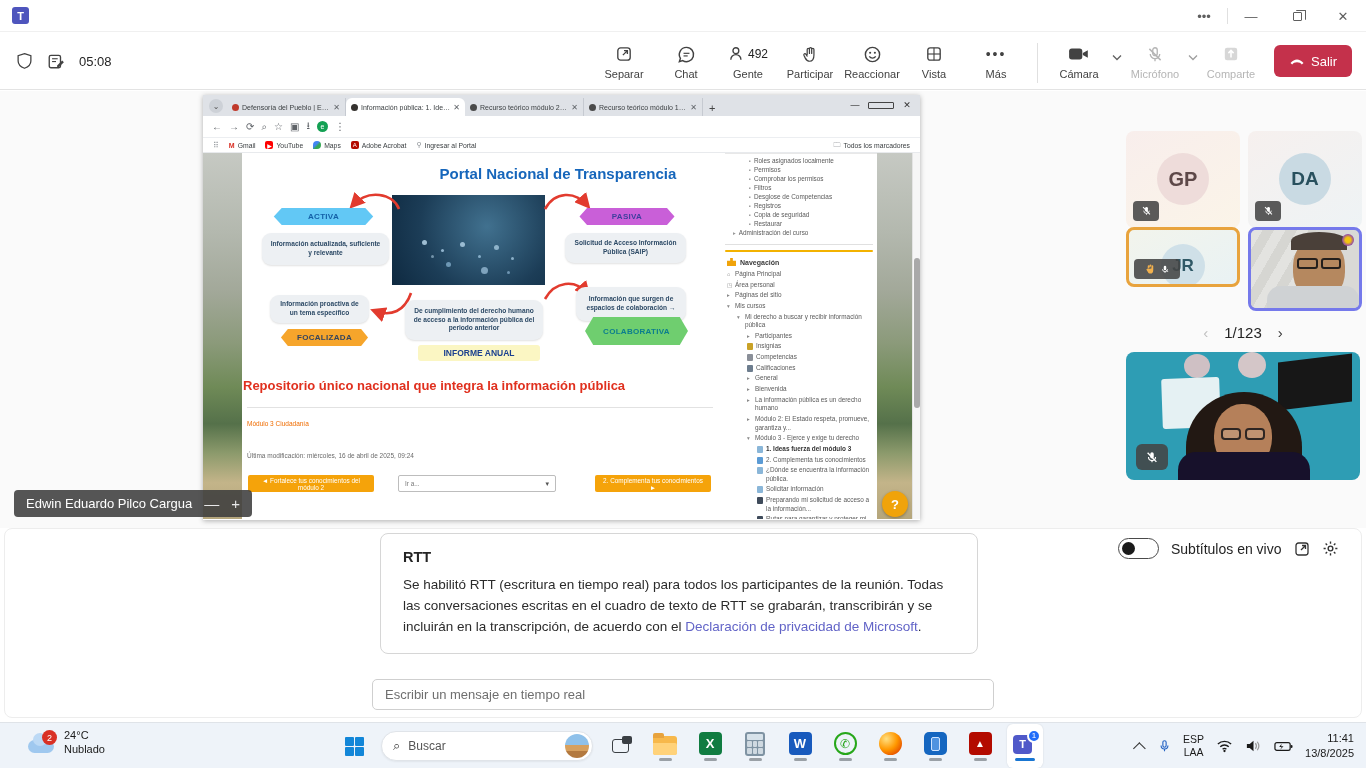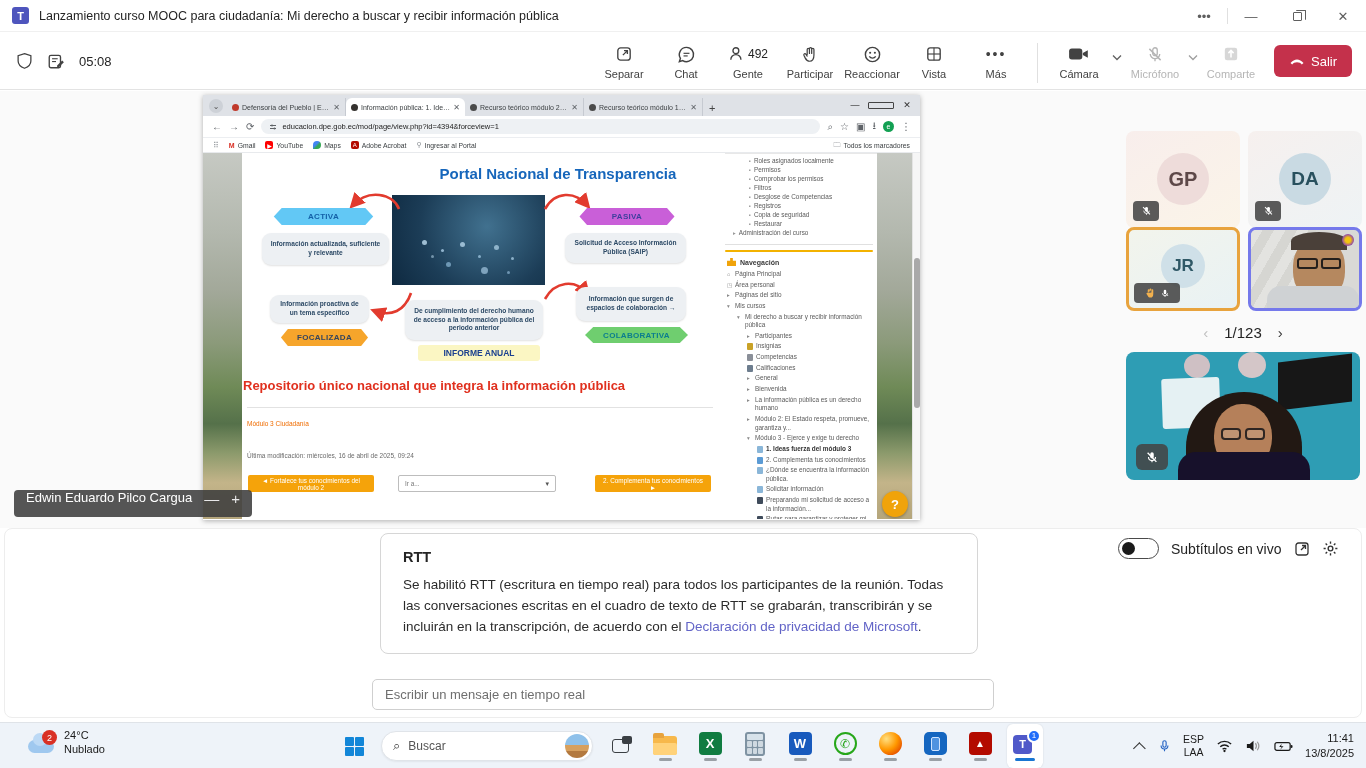--- a/index.html
+++ b/index.html
@@ -90,21 +90,21 @@
   .navhead { display:flex; align-items:center; gap:4px; font-size:7px; font-weight:bold; color:#3a3a3a; padding:2px 0 3px 2px; }
   .navtree-ico { width:9px; height:8px; background:#f0a30a; clip-path:polygon(35% 0,65% 0,65% 35%,100% 35%,100% 100%,0 100%,0 35%,35% 35%); }
   .nv { display:flex; gap:3px; align-items:flex-start; padding:1px 0; line-height:1.35; }
   .nv .ar { color:#8a8a8a; font-size:5.5px; margin-top:1px; width:5px; flex:none; }
   .nv .fic { width:6px; height:7px; border-radius:1px; margin-top:1px; flex:none; }
   .fic.doc { background:#8ab6d8; } .fic.fold { background:#5b9bd5; } .fic.dark { background:#3f4b5b; } .fic.badge { background:#c9a227; } .fic.scale { background:#8a8f98; } .fic.grid { background:#6d7d8e; }
   .lv0 { padding-left:2px; } .lv1 { padding-left:12px; } .lv2 { padding-left:22px; } .lv3 { padding-left:32px; }
   .nv.cur { color:#333; font-weight:bold; }
 
   
-  .presenter { position:absolute; left:14px; top:490px; height:27px; background:rgba(62,62,62,.88); border-radius:4px; color:#fff; display:flex; align-items:flex-start; gap:12px; padding:0 12px; font-size:13px; }
+  .presenter { position:absolute; left:14px; top:490px; height:27px; background:rgba(62,62,62,.88); border-radius:4px; color:#fff; display:flex; align-items:center; gap:12px; padding:0 12px; font-size:13px; }
   .presenter .pm { color:#e8e8e8; font-size:15px; }
 
   
   .ptile { position:absolute; border-radius:8px; overflow:hidden; }
   .avat { border-radius:50%; display:flex; align-items:center; justify-content:center; font-weight:bold; }
   .micbadge { position:absolute; left:7px; bottom:7px; background:rgba(68,68,68,.88); border-radius:4px; display:flex; align-items:center; justify-content:center; gap:4px; }
   .pgn { position:absolute; left:1126px; top:320px; width:234px; height:24px; display:flex; align-items:center; justify-content:center; gap:16px; }
   .pgn .num { font-size:15px; color:#242424; }
   .pgn .pv { color:#c0c0c0; font-size:15px; } .pgn .nx { color:#3a3a3a; font-size:15px; }
 
@@ -173,21 +173,20 @@
   .lang { font-size:10.5px; color:#1a1a1a; text-align:center; line-height:1.25; }
   .clock { font-size:11px; color:#1a1a1a; text-align:right; line-height:1.35; }
 </style>
 </head>
 <body>
 
 <div class="screen">
 
   <div class="titlebar">
     <div class="t-logo">T</div>
-    <div class="t-title">Lanzamiento curso MOOC para ciudadanía: Mi derecho a buscar y recibir información pública</div>
     <div class="win-controls">
       <div class="win-btn">•••</div>
       <div class="wc-sep"></div>
       <div class="win-btn">—</div>
       <div class="win-btn">
           <span class="restore-glyph"></span>
         </div>
       <div class="win-btn">✕</div>
     </div>
   </div>
@@ -344,29 +343,20 @@
         <span>
             <span class="b-restore"></span>
           </span>
         <span>✕</span>
       </div>
     </div>
     <div class="urlbar">
       <span class="nav-ico">←</span>
       <span class="nav-ico">→</span>
       <span class="nav-ico">⟳</span>
-      <div class="url-pill">
-        <svg width="8" height="8" viewBox="0 0 8 8">
-            <line x1="1" y1="2.5" x2="7" y2="2.5" stroke="#5f6368"></line>
-            <line x1="1" y1="5.5" x2="7" y2="5.5" stroke="#5f6368"></line>
-            <circle cx="3" cy="2.5" r="1" fill="#5f6368"></circle>
-            <circle cx="5.5" cy="5.5" r="1" fill="#5f6368"></circle>
-          </svg>
-        <span>educacion.dpe.gob.ec/mod/page/view.php?id=4394&amp;forceview=1</span>
-      </div>
       <span class="nav-ico">⌕</span>
       <span class="nav-ico">☆</span>
       <span class="nav-ico">▣</span>
       <span class="nav-ico">⭳</span>
       <span class="avatar-g">e</span>
       <span class="nav-ico">⋮</span>
     </div>
     <div class="bmbar">
       <span style="color:#8d9297;font-size:8px;">⠿</span>
       <div class="bm">
@@ -420,21 +410,21 @@
       <div class="hexbadge" style="left:370px;top:55px;width:108px;height:17px;background:#c95fd8;color:#3f3f9e;">PASIVA</div>
       <div class="infobox" style="left:362px;top:80px;width:121px;height:30px;">Solicitud de Acceso Información Pública (SAIP)</div>
 
       <div class="infobox" style="left:67px;top:142px;width:99px;height:28px;">Información proactiva de un tema específico</div>
       <div class="hexbadge" style="left:72px;top:176px;width:99px;height:17px;background:#f6a52b;color:#35455e;">FOCALIZADA</div>
 
       <div class="infobox" style="left:202px;top:147px;width:138px;height:40px;">De cumplimiento del derecho humano de acceso a la información pública del periodo anterior</div>
       <div class="badge-rect" style="left:215px;top:192px;width:122px;height:16px;background:#fbf6c3;color:#1a3f8f;">INFORME ANUAL</div>
 
       <div class="infobox" style="left:373px;top:134px;width:110px;height:34px;">Información que surgen de espacios de colaboración →</div>
-      <div class="hexbadge" style="left:375px;top:174px;width:117px;height:16px;background:#6fce6f;color:#0b7d8e;">COLABORATIVA</div>
+      <div class="hexbadge" style="left:375px;top:164px;width:117px;height:28px;background:#6fce6f;color:#0b7d8e;">COLABORATIVA</div>
 
       <div class="red-head">Repositorio único nacional que  integra la información pública</div>
       <div class="pg-hr"></div>
       <div class="mod-link">Módulo 3 Ciudadanía</div>
       <div class="last-mod">Última modificación: miércoles, 16 de abril de 2025, 09:24</div>
 
       <div class="obtn" style="left:45px;width:126px;">◄ Fortalece tus conocimientos del módulo 2</div>
       <div class="jumpsel">
           <span>Ir a...</span>
           <span class="cv">▾</span>
@@ -598,21 +588,21 @@
       </div>
     <div class="micbadge" style="width:26px;height:20px;">
         <svg width="11" height="12" viewBox="0 0 16 16">
           <rect x="6" y="2" width="4" height="7" rx="2" fill="#fff"></rect>
           <path d="M4 7.5 a4 4 0 0 0 8 0" fill="none" stroke="#fff" stroke-width="1.3"></path>
           <line x1="8" y1="11.5" x2="8" y2="13.5" stroke="#fff" stroke-width="1.3"></line>
           <line x1="3" y1="2.5" x2="13" y2="13" stroke="#fff" stroke-width="1.5"></line>
         </svg>
       </div>
   </div>
-  <div class="ptile" style="left:1126px;top:227px;width:114px;height:84px;background:linear-gradient(150deg,#f2f4ec,#e9f2f4);border:3px solid #e8a33d;">
+  <div class="ptile" style="left:1126px;top:227px;width:114px;height:60px;background:linear-gradient(150deg,#f2f4ec,#e9f2f4);border:3px solid #e8a33d;">
     <div class="avat" style="width:44px;height:44px;margin:14px auto 0;background:#cfe0e8;color:#2f5866;font-size:17px;">
         <span>JR</span>
       </div>
     <div class="micbadge" style="width:46px;height:20px;left:5px;bottom:5px;">
       <svg width="11" height="12" viewBox="0 0 12 12">
           <path d="M3 7 V3 a1 1 0 0 1 2 0 M5 5.5 V2 a1 1 0 0 1 2 0 M7 5.5 V2.8 a1 1 0 0 1 2 0 V7 c0 2.4-1 4-3 4 -1.6 0-2.4-.8-3.2-2.4 L1.6 6.8 a.8 .8 0 0 1 1.4 -.7" fill="#f2b14e"></path>
         </svg>
       <svg width="10" height="11" viewBox="0 0 16 16">
           <rect x="6" y="2" width="4" height="7" rx="2" fill="#fff"></rect>
           <path d="M4 7.5 a4 4 0 0 0 8 0" fill="none" stroke="#fff" stroke-width="1.3"></path>

